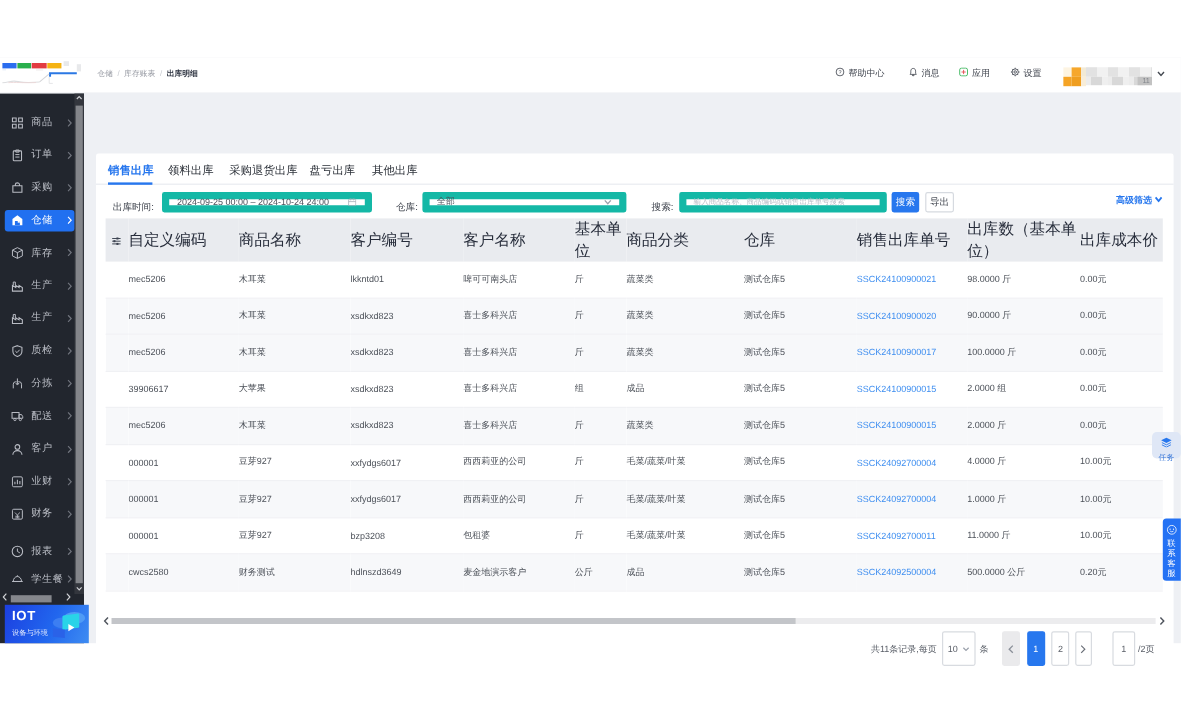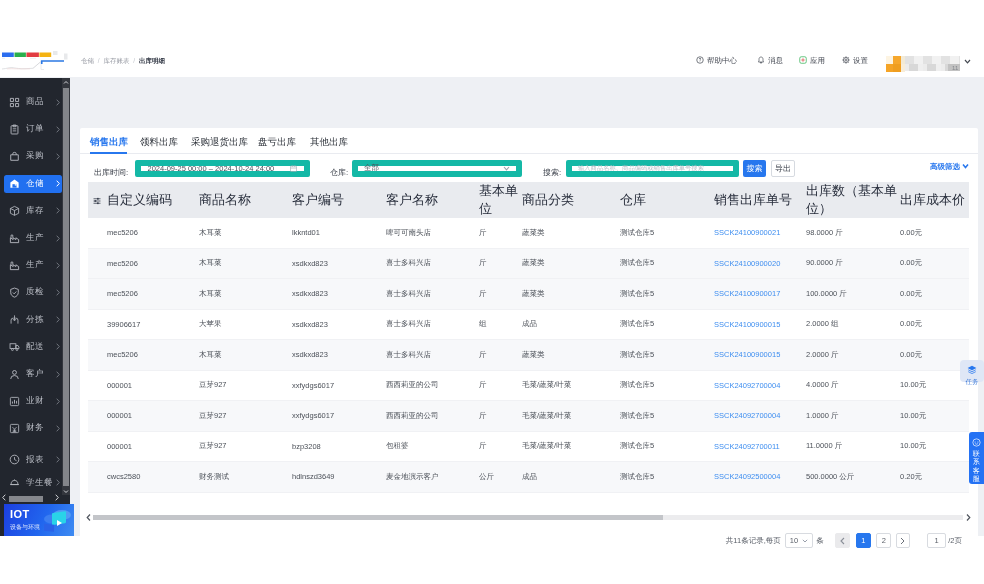--- a/index.html
+++ b/index.html
@@ -50,21 +50,21 @@
 tr.alt td{background:#f7f8fa;}
 tbody tr{border-bottom:1px solid #f0f1f4;}
 td.lnk{color:#3e8ef0;}
 
 #tsb{position:absolute;left:6px;top:385px;width:885px;height:10px;}
 #tsb .trk{position:absolute;left:7px;top:2px;width:870px;height:4.5px;background:#ececee;}
 #tsb .th{position:absolute;left:7px;top:2px;width:570px;height:4.5px;background:#c3c5c9;}
 #tsb .a{position:absolute;top:0;font-size:7px;color:#50555e;line-height:10px;}
 
 #pager{position:absolute;right:16px;top:405px;height:15px;font-size:7.5px;color:#5a5f68;display:flex;align-items:center;white-space:nowrap;}
-.pbox{height:15px;border:1px solid #d8dbe0;border-radius:2px;background:#fff;display:inline-flex;align-items:center;justify-content:center;color:#5a5f68;}
+.pbox{height:29px;border:1px solid #d8dbe0;border-radius:2px;background:#fff;display:inline-flex;align-items:center;justify-content:center;color:#5a5f68;}
 .pbox.cur{background:#2777ee;border-color:#2777ee;color:#fff;}
 
 #task{position:absolute;left:960px;top:311.5px;width:24px;height:22px;background:#dfe7f6;border-radius:4px;text-align:center;}
 #task .t{font-size:6.5px;color:#3a78d8;line-height:7px;}
 #kefu{position:absolute;left:968.5px;top:383.5px;width:15.5px;height:52.5px;background:#2472f4;border-radius:3px 0 0 3px;text-align:center;color:#fff;}
 #kefu .t{font-size:7px;line-height:8.6px;display:block;}
 </style>
 </head>
 <body>
 <div id="app">

